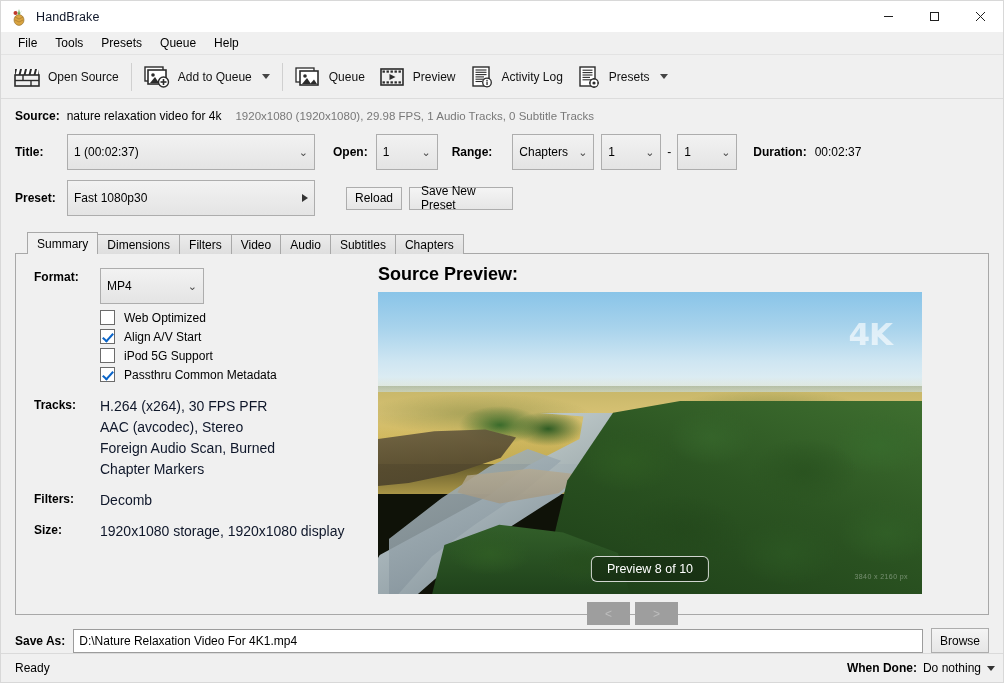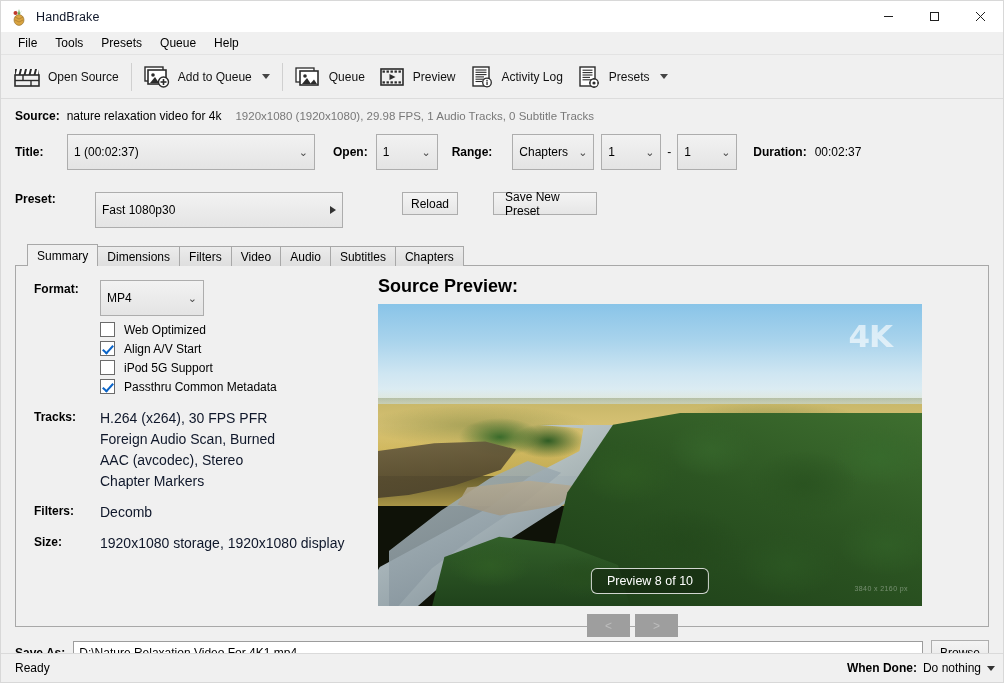--- a/index.html
+++ b/index.html
@@ -89,21 +89,21 @@
   }
   .lbl-b { font-weight: bold; font-size: 12px; color: #000; }
   .src-name { font-size: 12px; color: #000; }
   .src-meta { font-size: 11.5px; color: #787878; margin-left: 7px; }
 
   .row2 {
     display: flex; align-items: center; gap: 0;
     margin-top: 11px;
   }
   .row3 {
-    display: flex; margin-top: 22px; gap: 28px;
+    display: flex; align-items: center; margin-top: 10px;
   }
 
   
   .combo {
     background: linear-gradient(#f2f2f2,#e4e4e4);
     border: 1px solid #adadad;
     height: 36px;
     display: flex; align-items: center;
     position: relative;
     padding: 0 6px;
@@ -265,21 +265,21 @@
   .treeclump {
     position: absolute; left: 12%; top: 36%; width: 26%; height: 16%;
     background: radial-gradient(ellipse 40% 55% at 40% 50%, #3a6b2b, transparent 72%),
                 radial-gradient(ellipse 36% 50% at 74% 58%, #2f5c24, transparent 72%);
   }
   .fardist {
     position: absolute; left: 0; top: 31%; width: 100%; height: 6%;
     background: linear-gradient(rgba(120,135,95,.55), rgba(168,170,120,.15));
   }
   .wm4k {
-    position: absolute; right: 30px; top: 14px;
+    position: absolute; right: 30px; top: 24px;
     font-size: 31px; font-weight: bold; letter-spacing: -1px;
     color: rgba(255,255,255,.62);
     font-family: "DejaVu Sans", sans-serif;
   }
   .wm-br {
     position: absolute; right: 14px; bottom: 14px;
     font-size: 7px; color: rgba(255,255,255,.35);
     letter-spacing: .4px;
   }
   .prev-badge {
@@ -589,22 +589,22 @@
           <div class="cb-row">
             <span class="cbox checked"></span>
             <span class="cb-lbl">Passthru Common Metadata</span>
           </div>
         </div>
 
         <div class="sline" style="margin-top:14px">
           <span class="k">Tracks:</span>
           <div>
             <div class="v">H.264 (x264), 30 FPS PFR</div>
+            <div class="v">AAC (avcodec), Stereo</div>
             <div class="v">Foreign Audio Scan, Burned</div>
-            <div class="v">AAC (avcodec), Stereo</div>
             <div class="v">Chapter Markers</div>
           </div>
         </div>
 
         <div class="sline" style="margin-top:10px">
           <span class="k">Filters:</span>
           <span class="v">Decomb</span>
         </div>
 
         <div class="sline" style="margin-top:10px">

